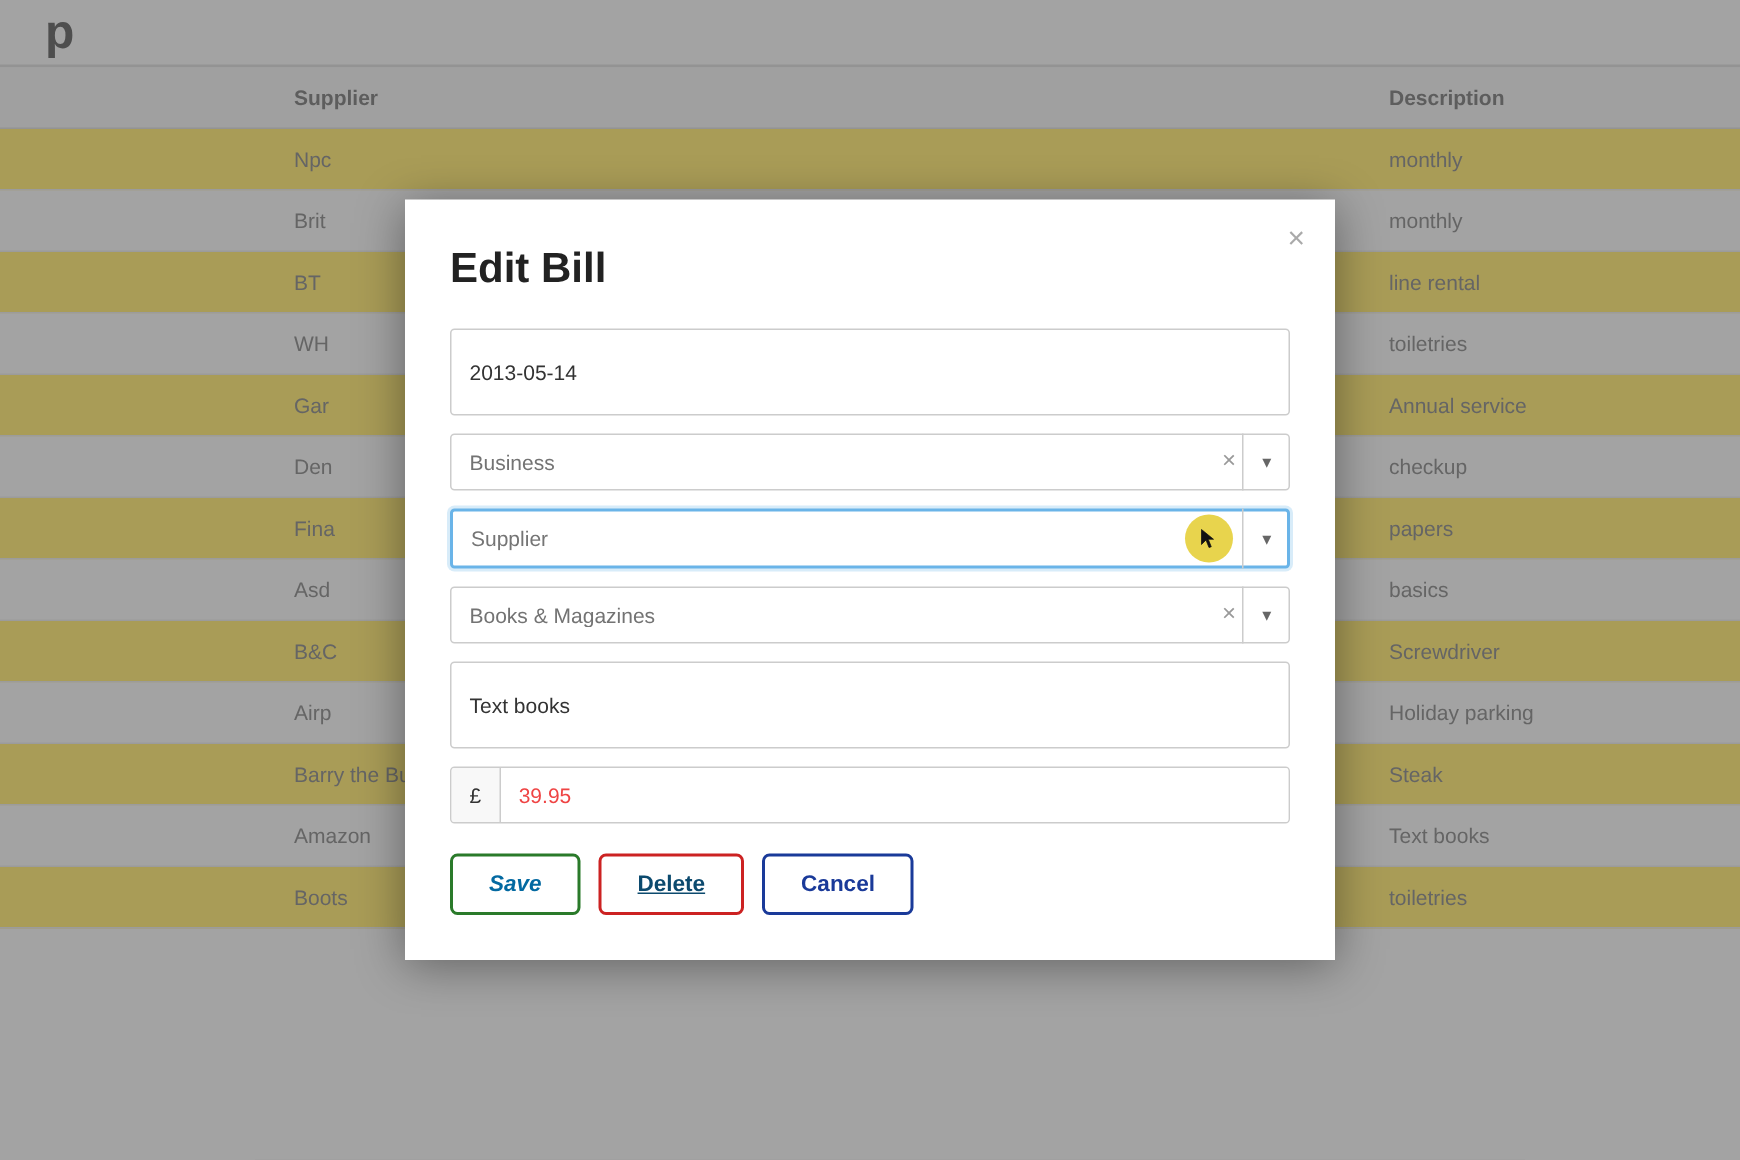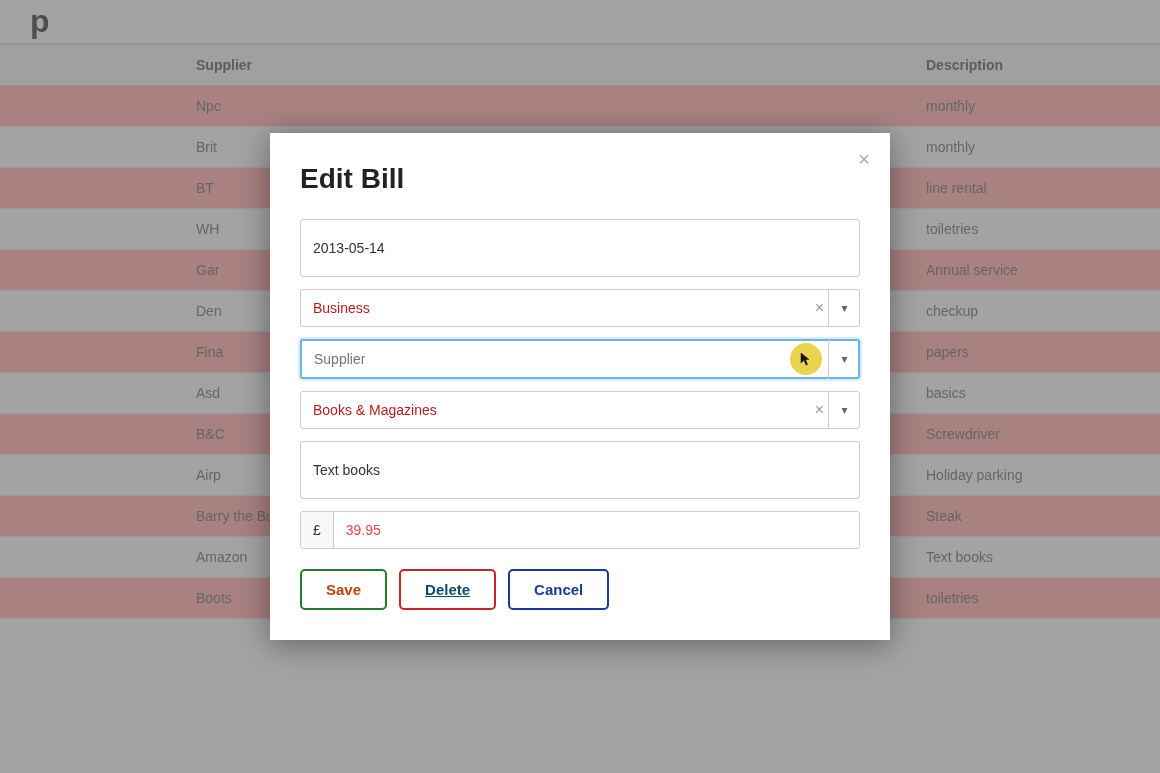--- a/index.html
+++ b/index.html
@@ -61,21 +61,21 @@
       font-weight: bold;
     }
 
     .bg-col-supplier { width: 280px; margin-left: 180px; }
     .bg-col-desc { margin-left: auto; width: 200px; margin-right: 50px; }
 
     .bg-row {
       display: flex;
       border-bottom: 1px solid #ddd;
       padding: 8px 0;
-      background: #fca5a5;
+      background: #fde047;
     }
 
     .bg-row:nth-child(odd) { background: #efefef; }
 
     .bg-cell {
       padding: 4px 16px;
       color: #666;
     }
 
     .bg-cell-supplier { width: 280px; margin-left: 180px; }
@@ -139,21 +139,21 @@
       position: relative;
       width: 100%;
     }
 
     .select-input {
       width: 100%;
       padding: 10px 60px 10px 12px;
       border: 1px solid #ccc;
       border-radius: 3px;
       font-size: 14px;
-      color: #b91c1c;
+      color: #737373;
       appearance: none;
       -webkit-appearance: none;
       background: #fff;
       cursor: pointer;
     }
 
     .select-clear {
       position: absolute;
       right: 36px;
       top: 50%;
@@ -262,22 +262,23 @@
       padding: 10px 24px;
       border-radius: 5px;
       font-size: 15px;
       font-weight: bold;
       cursor: pointer;
       border: 2px solid;
       background: #fff;
     }
 
     .btn-save {
-      color: #c2410c;
+      color: #0369a1;
       border-color: #2a7a2a;
+      font-style: italic;
     }
 
     .btn-delete {
       color: #0c4a6e;
       border-color: #cc2222;
       text-decoration: underline;
     }
 
     .btn-cancel {
       color: #1a3a99;

